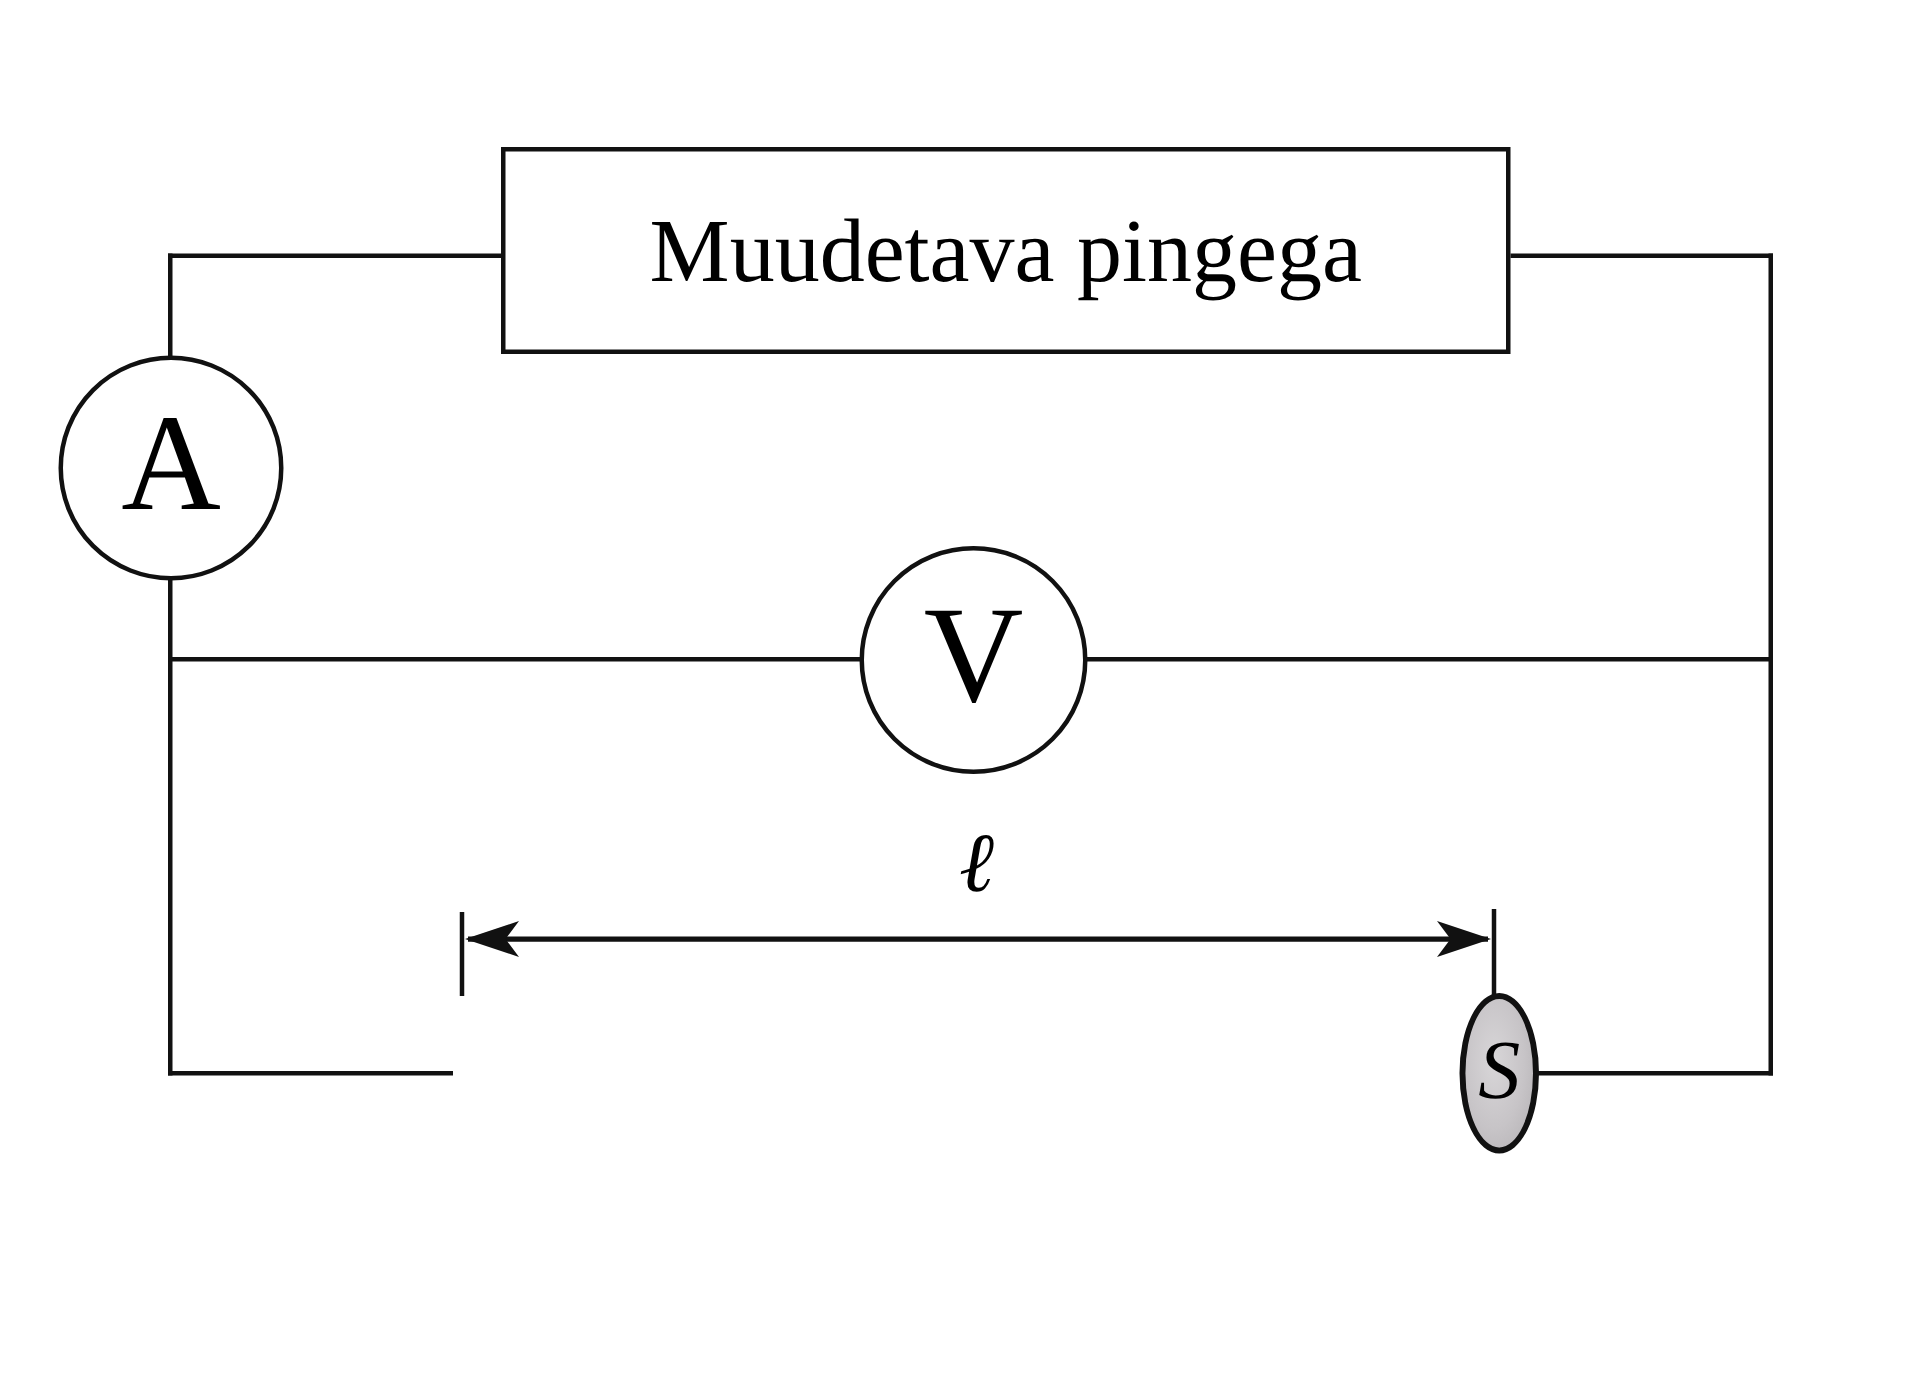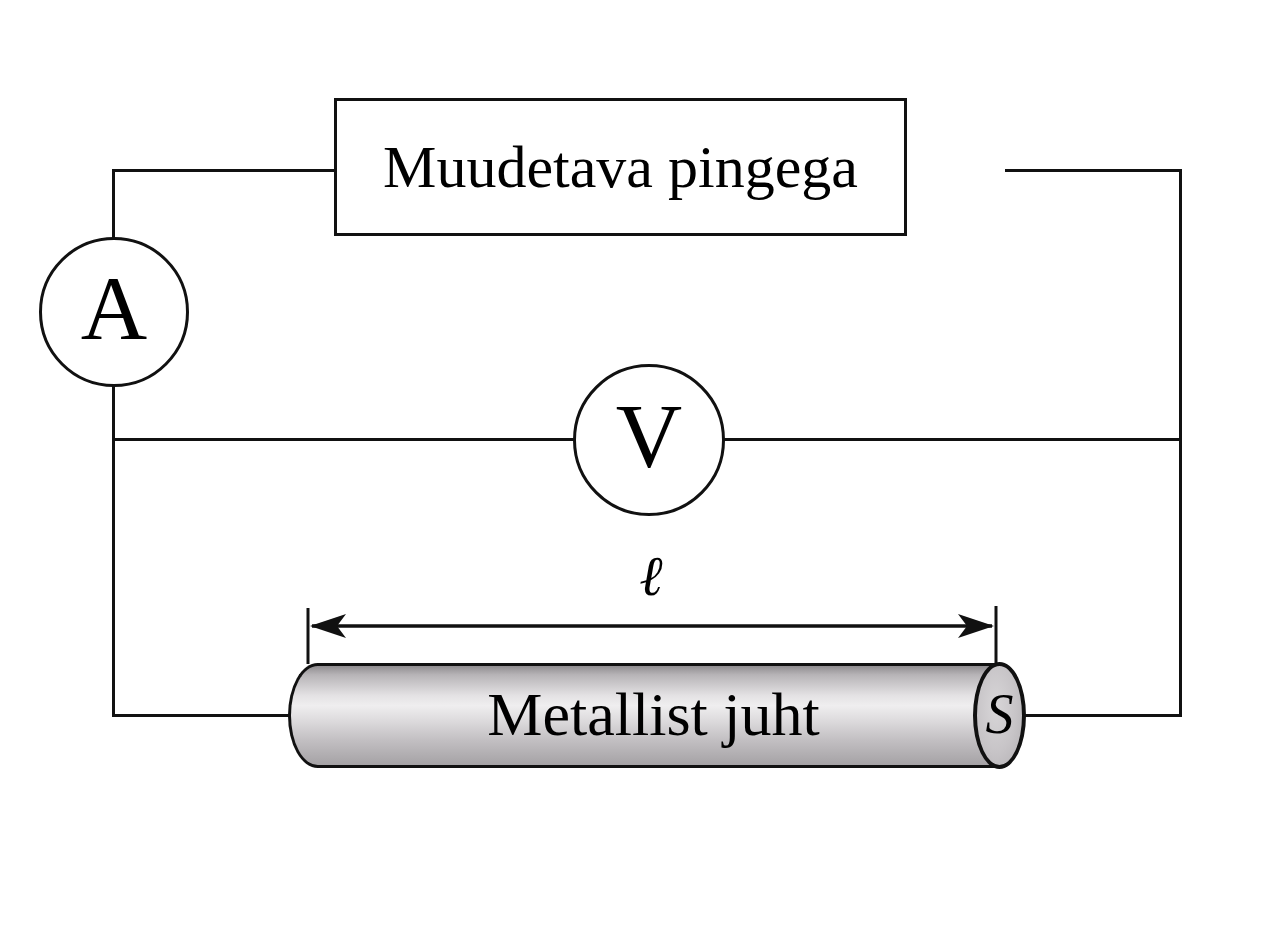--- a/index.html
+++ b/index.html
@@ -18,21 +18,21 @@
   }
   .wire {
     position: absolute;
     background: #111111;
     z-index: 1;
   }
   .source-box {
     position: absolute;
     left: 334px;
     top: 98px;
-    width: 573px;
+    width: 673px;
     height: 138px;
     background: #ffffff;
     border: 3px solid #111111;
     box-sizing: border-box;
     z-index: 3;
     display: flex;
     flex-direction: column;
     align-items: center;
     justify-content: center;
     text-align: center;
@@ -166,21 +166,18 @@
   <div class="length-label">ℓ</div>
 
   <svg class="length-arrow-svg" viewBox="0 0 740 72" xmlns="http://www.w3.org/2000/svg">
     <line x1="28" y1="10" x2="28" y2="66" stroke="#111111" stroke-width="3"></line>
     <line x1="716" y1="8" x2="716" y2="66" stroke="#111111" stroke-width="3"></line>
     <line x1="32" y1="28" x2="712" y2="28" stroke="#111111" stroke-width="3.5"></line>
     <polygon points="30,28 66,16 57,28 66,40" fill="#111111"></polygon>
     <polygon points="714,28 678,16 687,28 678,40" fill="#111111"></polygon>
   </svg>
 
-  <div class="conductor">
-    <span class="conductor-text">Metallist juht</span>
-  </div>
 
   <div class="cross-section">
     <span class="cross-section-text">S</span>
   </div>
 
 </div>
 
 </body></html>

